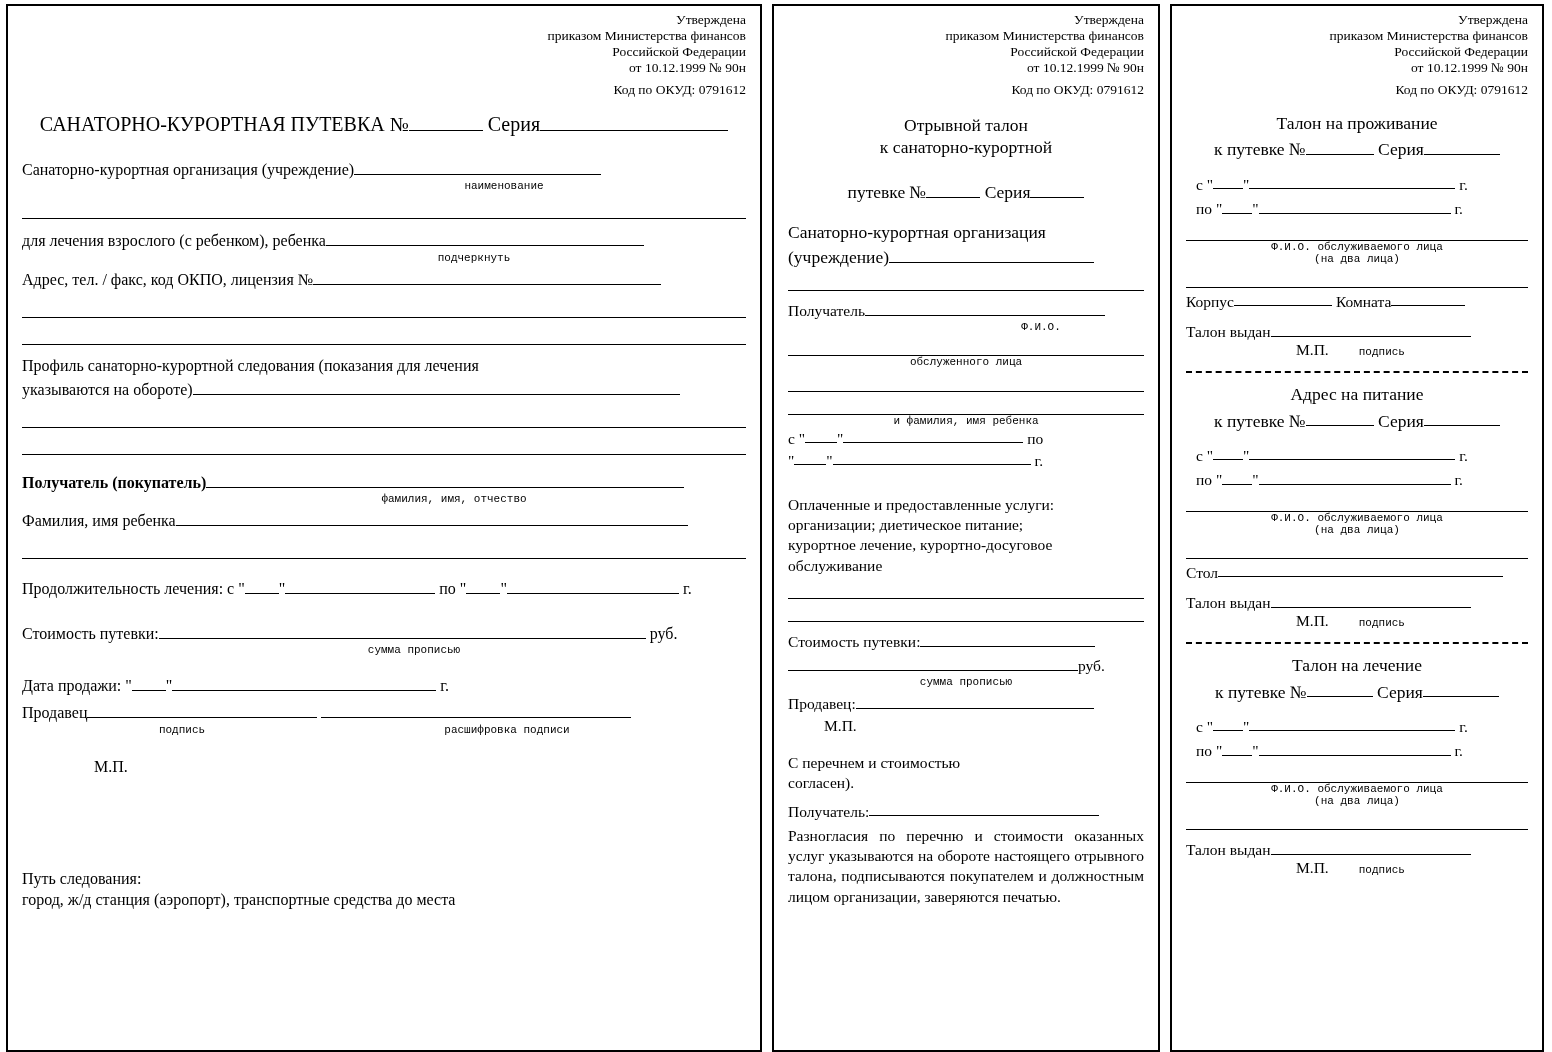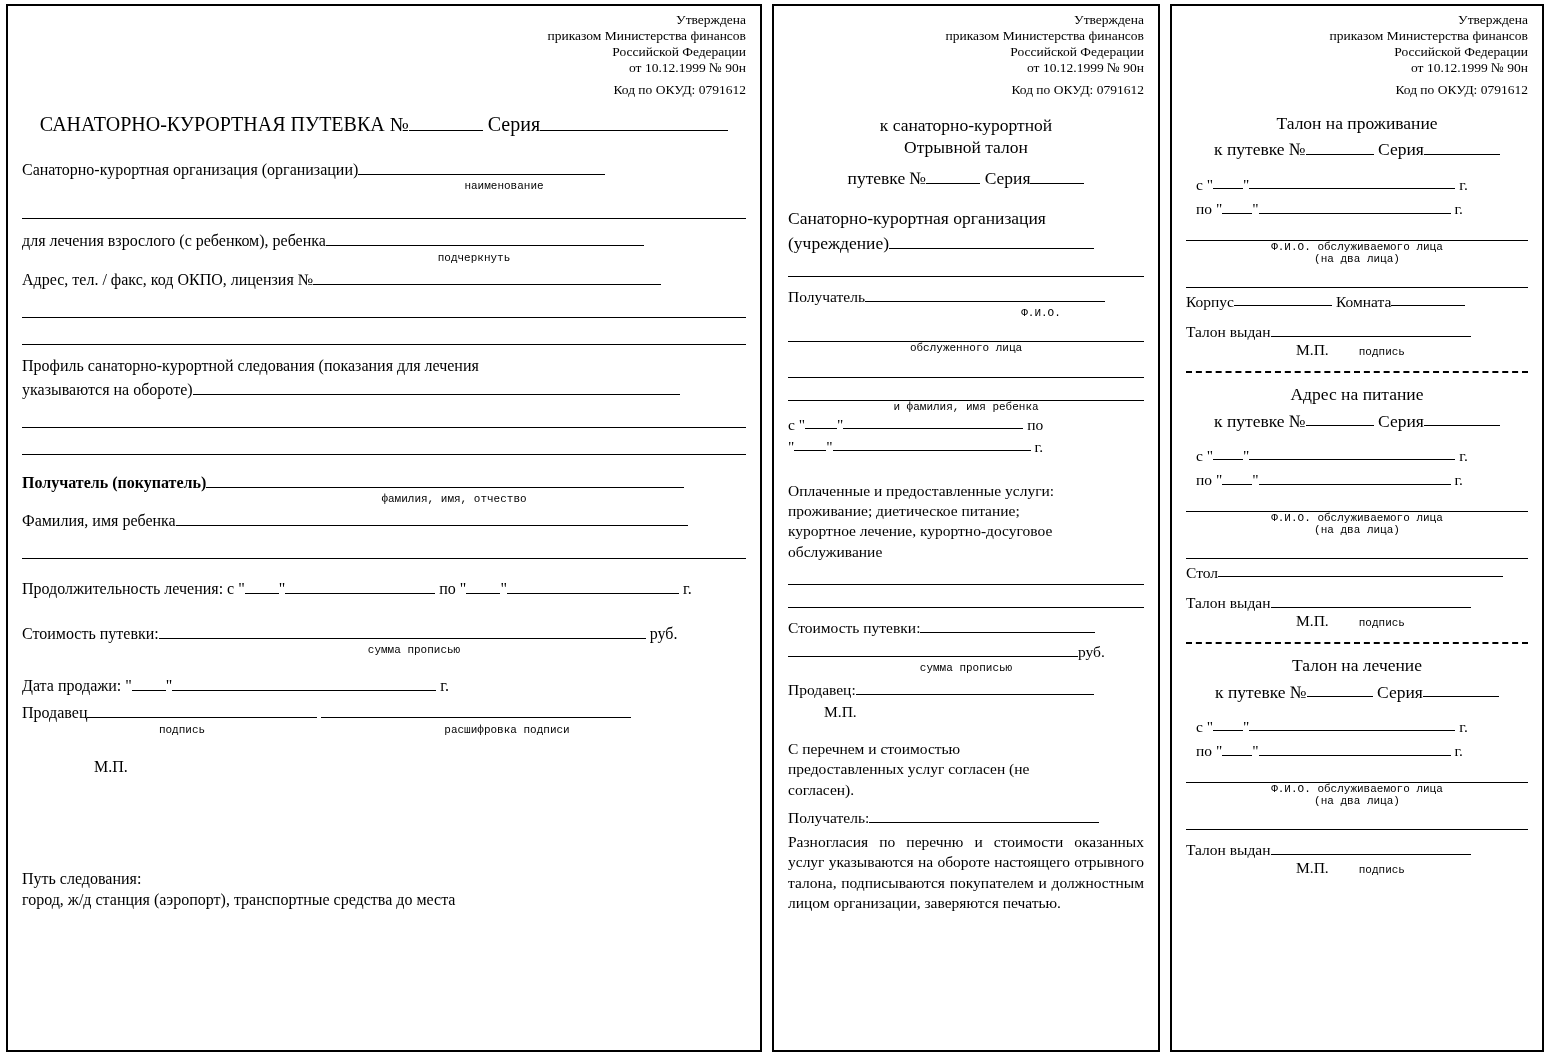--- a/index.html
+++ b/index.html
@@ -102,21 +102,21 @@
         <div>от 10.12.1999 № 90н</div>
         <div class="code">Код по ОКУД: 0791612</div>
       </div>
 
       <div class="title-main">
         <span>САНАТОРНО-КУРОРТНАЯ ПУТЕВКА №</span><span class="ul" style="width:74px"></span>
         <span>Серия</span><span class="ul" style="width:188px"></span>
       </div>
 
       <div class="row" style="margin-top:22px;">
-        <span>Санаторно-курортная организация (организации)</span><span class="ul" style="width:247px"></span>
+        <span>Санаторно-курортная организация (учреждение)</span><span class="ul" style="width:247px"></span>
       </div>
       <div class="small" style="margin-left:240px;">наименование</div>
       <div class="fullline"></div>
 
       <div class="row">
         <span>для лечения взрослого (с ребенком), ребенка</span><span class="ul" style="width:318px"></span>
       </div>
       <div class="small" style="margin-left:180px;">подчеркнуть</div>
 
       <div class="row tight">
@@ -183,23 +183,23 @@
     <div class="pad">
       <div class="approved">
         <div>Утверждена</div>
         <div>приказом Министерства финансов</div>
         <div>Российской Федерации</div>
         <div>от 10.12.1999 № 90н</div>
         <div class="code">Код по ОКУД: 0791612</div>
       </div>
 
       <div class="title-center" style="margin-top:16px;">
+        <span class="t-line">Отрывной талон</span>
         <span class="t-line">к санаторно-курортной</span>
-        <span class="t-line">Отрывной талон</span>
-        <span class="t-line" style="margin-top:6px;">
+        <span class="t-line" style="margin-top:20px;">
           <span>путевке №</span><span class="ul" style="width:54px"></span>
           <span>Серия</span><span class="ul" style="width:54px"></span>
         </span>
       </div>
 
       <div class="title-center" style="margin-top:18px; text-align:left;">
         <span class="t-line">Санаторно-курортная организация</span>
         <span class="t-line">
           <span>(учреждение)</span><span class="ul" style="width:205px"></span>
         </span>
@@ -220,21 +220,21 @@
         <span>с "</span><span class="ul" style="width:32px"></span><span>"</span><span class="ul" style="width:180px"></span>
         <span>по</span>
       </div>
       <div class="stub-txt">
         <span>"</span><span class="ul" style="width:32px"></span><span>"</span><span class="ul" style="width:160px"></span><span class="ul" style="width:38px"></span>
         <span>г.</span>
       </div>
 
       <div class="stub-txt" style="margin-top:24px;">
         <div>Оплаченные и предоставленные услуги:</div>
-        <div>проживание; диетическое питание;</div>
+        <div>организации; диетическое питание;</div>
         <div>курортное лечение, курортно-досуговое</div>
         <div>обслуживание</div>
       </div>
       <div class="fullline sm"></div>
       <div class="fullline sm"></div>
 
       <div class="stub-txt" style="margin-top:8px;">
         <span>Стоимость путевки:</span><span class="ul" style="width:175px"></span>
       </div>
       <div class="stub-txt" style="margin-top:2px;">
@@ -242,21 +242,20 @@
       </div>
       <div class="small">сумма прописью</div>
 
       <div class="stub-txt" style="margin-top:4px;">
         <span>Продавец:</span><span class="ul" style="width:238px"></span>
       </div>
       <div class="stub-txt" style="margin-left:36px; margin-top:2px;">М.П.</div>
 
       <div class="stub-txt" style="margin-top:16px;">
         <div>С перечнем и стоимостью</div>
-        <div>предоставленных услуг согласен (не</div>
         <div>согласен).</div>
       </div>
 
       <div class="stub-txt" style="margin-top:6px;">
         <span>Получатель:</span><span class="ul" style="width:230px"></span>
       </div>
 
       <div class="stub-txt just" style="margin-top:4px;">Разногласия по перечню и стоимости оказанных услуг указываются на обороте настоящего отрывного талона, подписываются покупателем и должностным лицом организации, заверяются печатью.</div>
     </div>
   </div>

